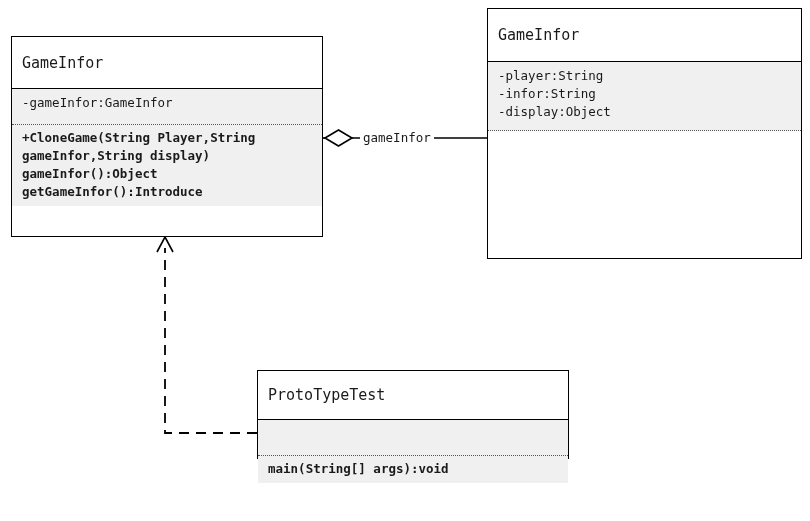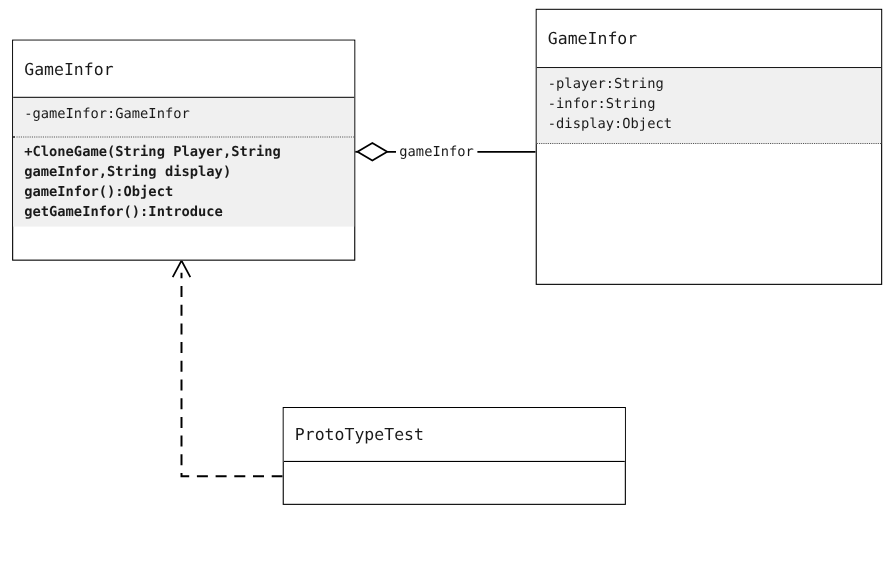--- a/index.html
+++ b/index.html
@@ -171,15 +171,22 @@
         <div class="uml-line">-display:Object</div>
       </div>
       <div class="uml-divider"></div>
     </div>
   </div>
 
   <div class="uml-class" id="class-prototypetest">
     <div class="uml-header">
       <span class="uml-class-name">ProtoTypeTest</span>
     </div>
+    <div class="uml-body">
+      <div class="uml-attrs"></div>
+      <div class="uml-divider"></div>
+      <div class="uml-ops">
+        <div class="uml-line">main(String[] args):void</div>
+      </div>
+    </div>
   </div>
 
 </div>
 
 </body></html>

